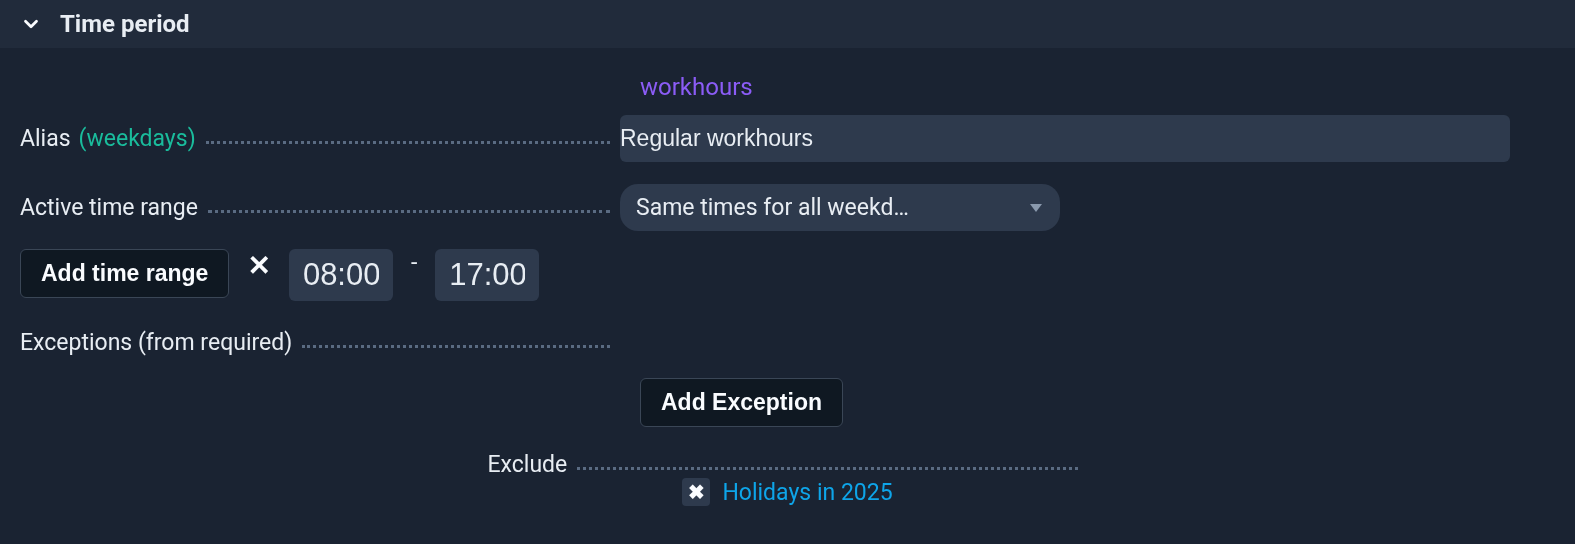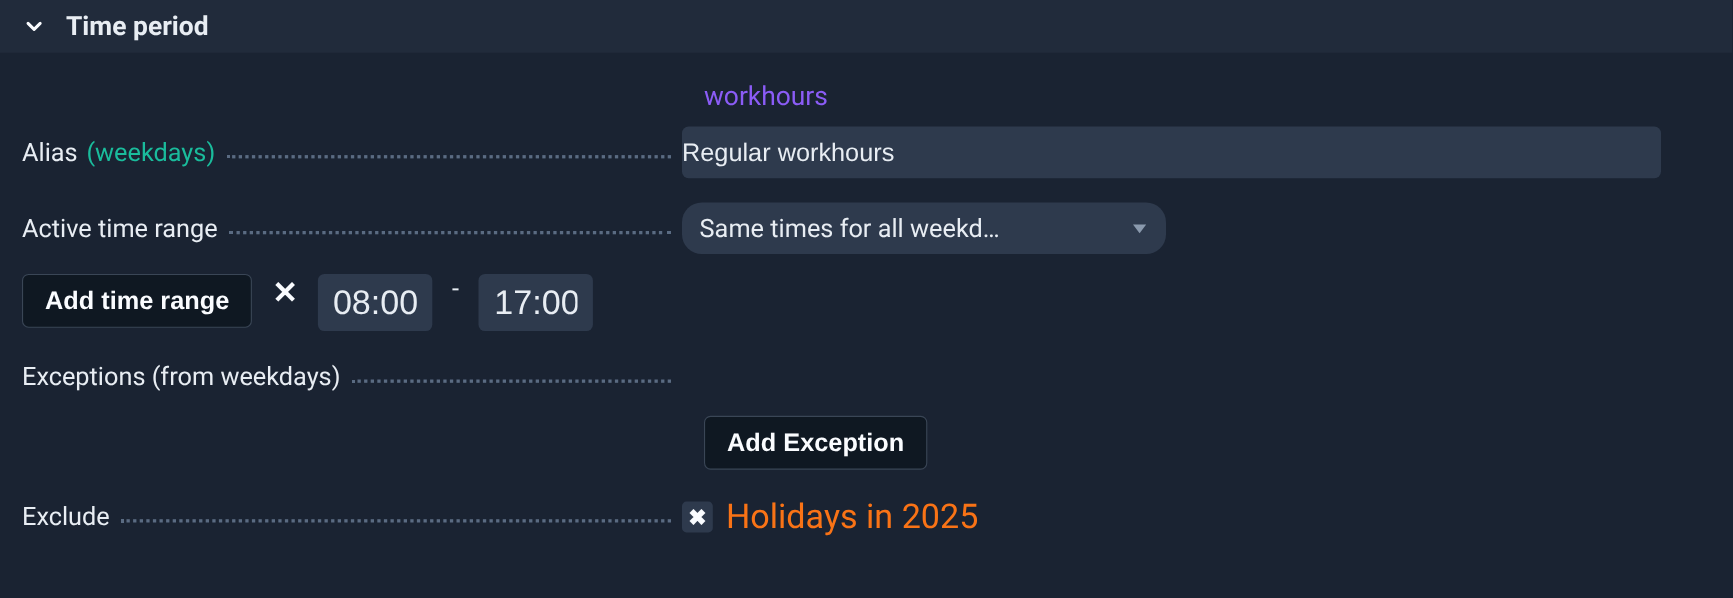--- a/index.html
+++ b/index.html
@@ -157,22 +157,22 @@
     border-radius: 4px;
     display: flex;
     align-items: center;
     justify-content: center;
     cursor: pointer;
     font-size: 20px;
     font-weight: 700;
     color: #fafcff;
   }
   .checkbox-label {
-    font-size: 31px;
-    color: #f97316;
+    font-size: 23px;
+    color: #0ea5e9;
   }
 </style>
 </head>
 <body>
 
 <div class="section-header">
   <span class="chevron">
     <svg width="22" height="22" viewBox="0 0 24 24" fill="none" stroke="#fafcff" stroke-width="3" stroke-linecap="round" stroke-linejoin="round">
         <polyline points="6 9 12 15 18 9"></polyline>
       </svg>
@@ -215,31 +215,31 @@
   <div class="time-row">
     <button class="btn">Add time range</button>
     <span class="x-icon">✕</span>
     <input class="time-input" type="text" value="08:00" style="">
     <span class="dash">-</span>
     <input class="time-input" type="text" value="17:00" style="">
   </div>
 
   <div class="form-row" style="margin-bottom:26px;">
     <div class="label-col">
-      <span class="label-text">Exceptions (from weekdays)</span>
+      <span class="label-text">Exceptions (from required)</span>
       <span class="dots"></span>
     </div>
     <div class="value-col"></div>
   </div>
 
   <div class="exception-btn-row">
     <button class="btn">Add Exception</button>
   </div>
 
-  <div class="form-row" style="margin-bottom:0;">
+  <div class="form-row" style="margin-bottom:0;flex-direction:column;">
     <div class="label-col">
       <span class="label-text">Exclude</span>
       <span class="dots"></span>
     </div>
     <div class="value-col">
       <div class="checkbox-row">
         <div class="checkbox">✖</div>
         <span class="checkbox-label">Holidays in 2025</span>
       </div>
     </div>

